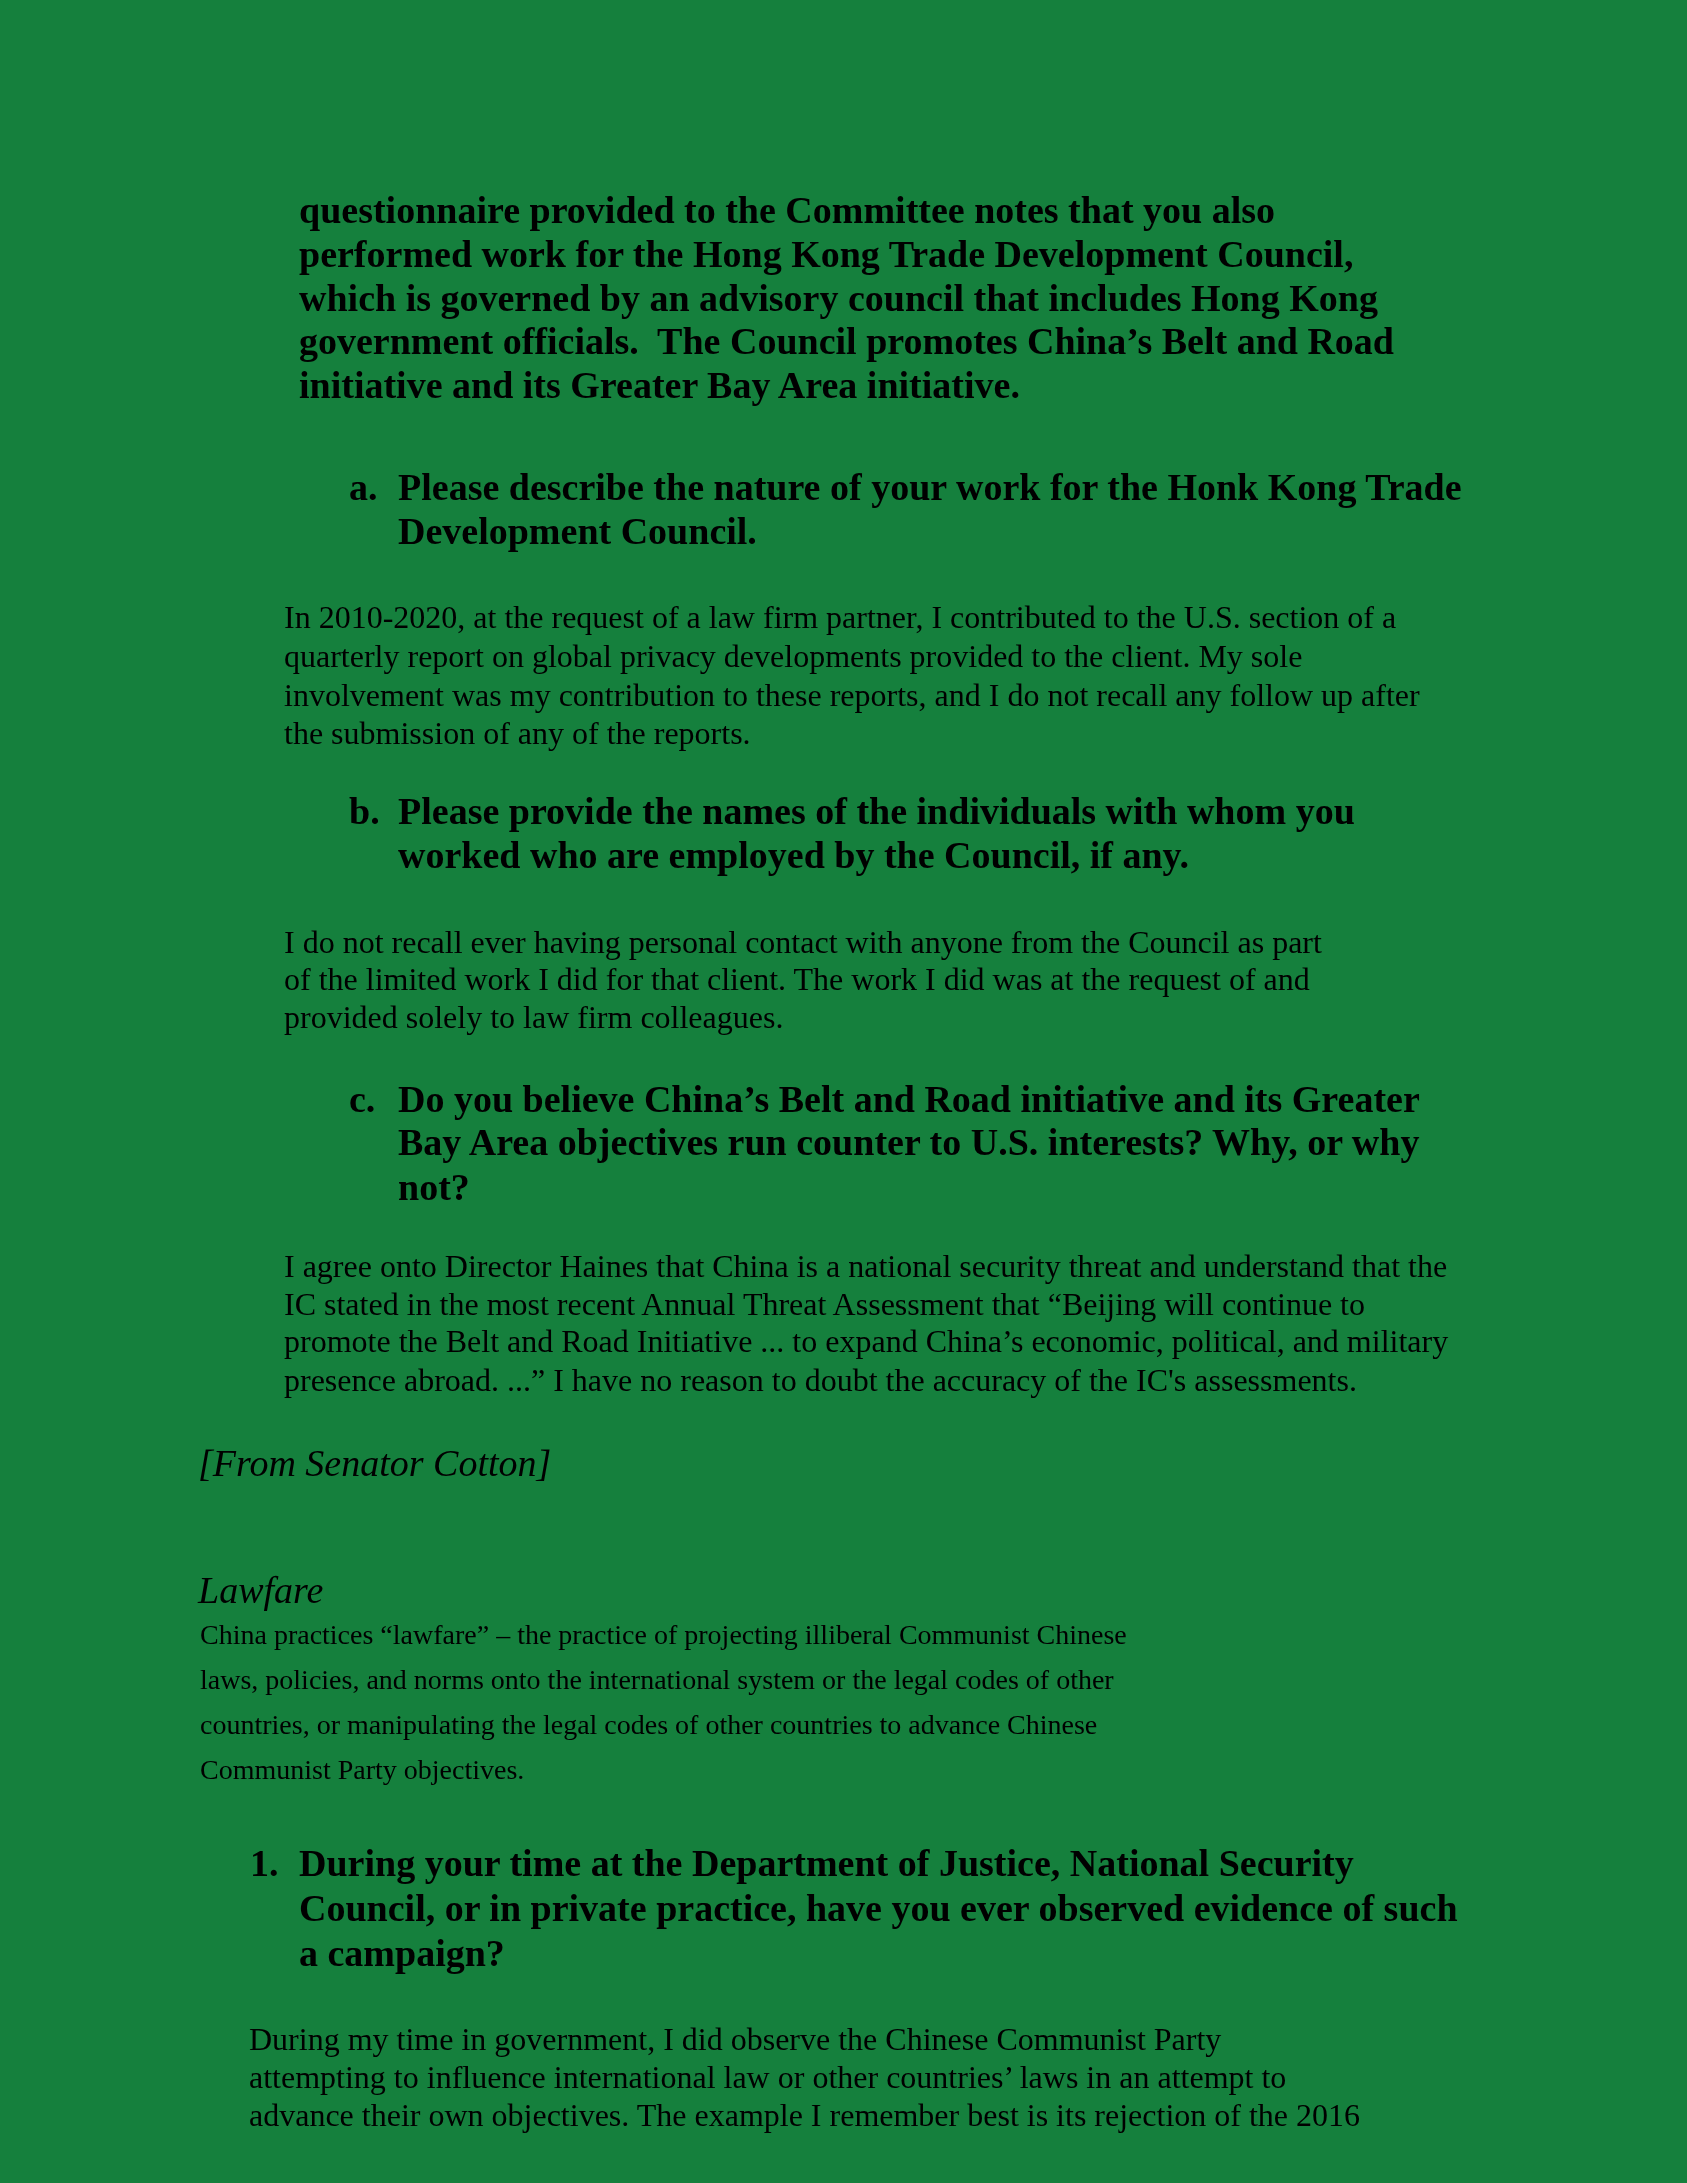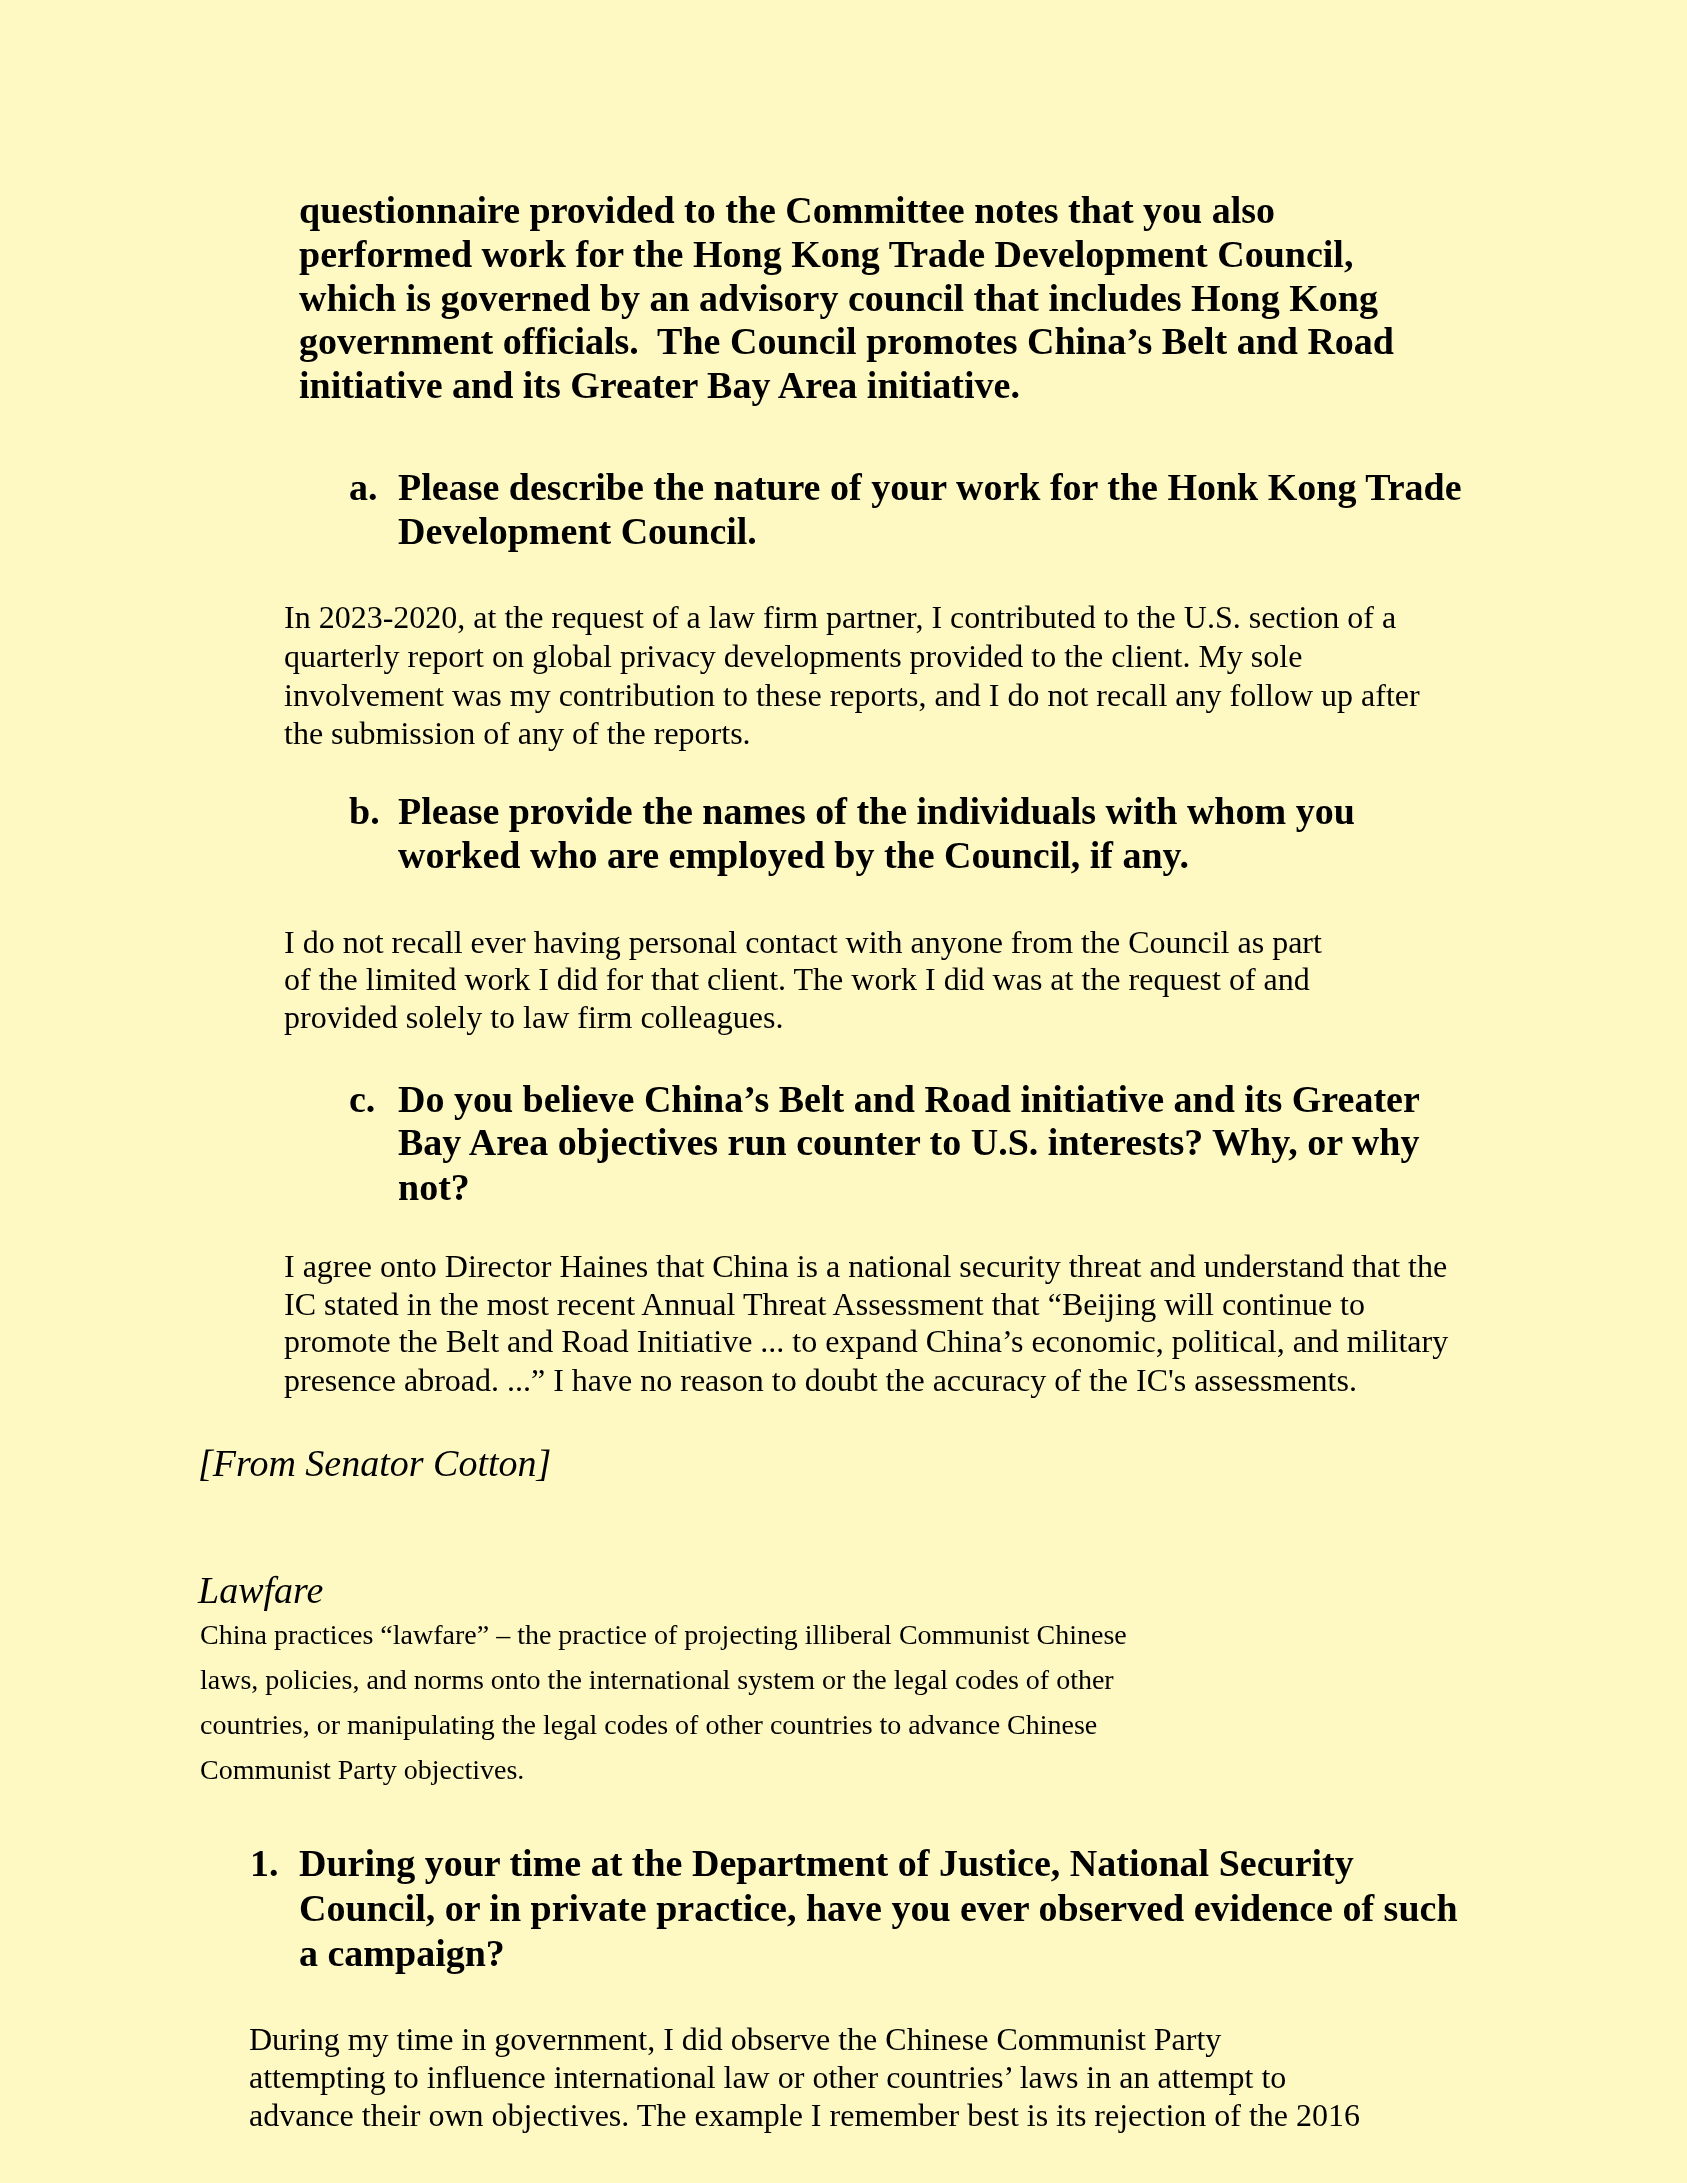--- a/index.html
+++ b/index.html
@@ -1,17 +1,17 @@
 <!DOCTYPE html>
 <html style="font-size:10.6px"><head>
   <meta charset="utf-8">
   <style>
     html, body { margin: 0; padding: 0; background: #ffffff; }
     body { width: 1687px; height: 2183px; position: relative; overflow: hidden; color: #000; }
-    .page { position: absolute; left: 0; top: 0; width: 1687px; height: 2183px; background: #fef9c3; }
+    .page { position: absolute; left: 0; top: 0; width: 1687px; height: 2183px; background: #15803d; }
     .ln { position: absolute; white-space: pre; line-height: 1; font-family: "Liberation Serif", "DejaVu Serif", serif; }
     .qb { font-size: 38px; font-weight: bold; }
     .ans { font-size: 32px; font-weight: normal; }
     .body { font-size: 28px; font-weight: normal; }
     .hdr { font-size: 38px; font-weight: normal; font-style: italic; }
   </style>
 </head>
 <body>
 
 <div class="page">
@@ -23,21 +23,21 @@
     <div class="ln qb" style="left:299px; top:322px;">government officials.  The Council promotes China’s Belt and Road</div>
     <div class="ln qb" style="left:299px; top:366px;">initiative and its Greater Bay Area initiative.</div>
   </div>
 
   <div>
     <div class="ln qb" style="left:349px; top:468px;">a.</div>
     <div class="ln qb" style="left:398px; top:468px;">Please describe the nature of your work for the Honk Kong Trade</div>
     <div class="ln qb" style="left:398px; top:512px;">Development Council.</div>
   </div>
   <div>
-    <div class="ln ans" style="left:284px; top:601px;">In 2023-2020, at the request of a law firm partner, I contributed to the U.S. section of a</div>
+    <div class="ln ans" style="left:284px; top:601px;">In 2010-2020, at the request of a law firm partner, I contributed to the U.S. section of a</div>
     <div class="ln ans" style="left:284px; top:640px;">quarterly report on global privacy developments provided to the client. My sole</div>
     <div class="ln ans" style="left:284px; top:679px;">involvement was my contribution to these reports, and I do not recall any follow up after</div>
     <div class="ln ans" style="left:284px; top:717px;">the submission of any of the reports.</div>
   </div>
 
   <div>
     <div class="ln qb" style="left:349px; top:792px;">b.</div>
     <div class="ln qb" style="left:398px; top:792px;">Please provide the names of the individuals with whom you</div>
     <div class="ln qb" style="left:398px; top:836px;">worked who are employed by the Council, if any.</div>
   </div>

